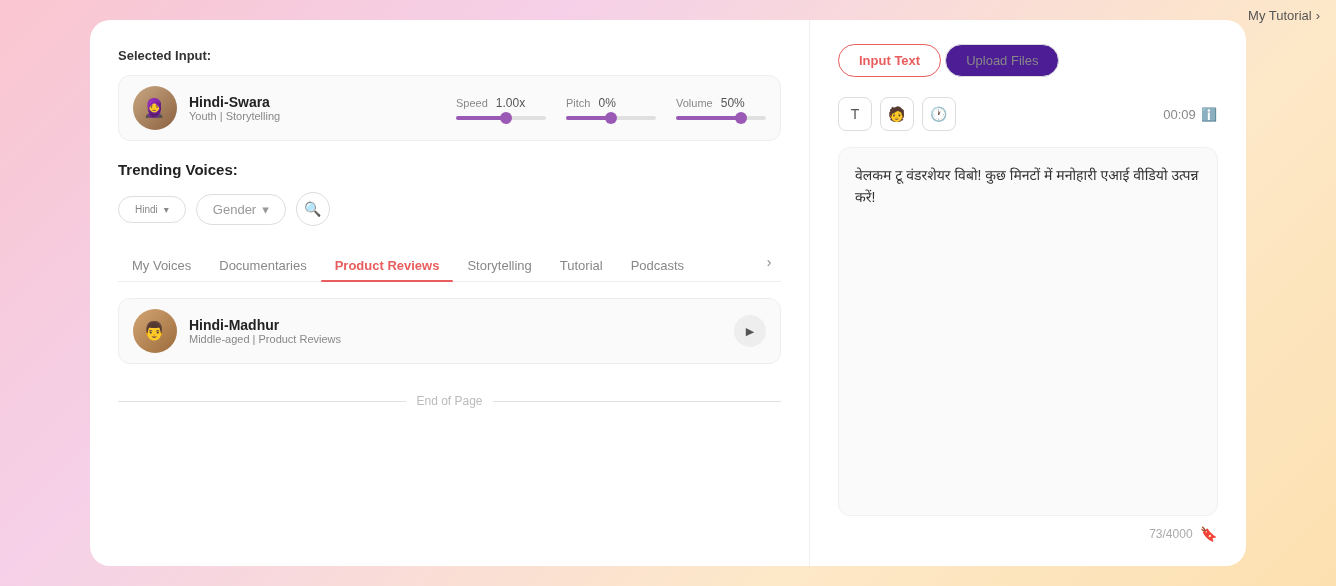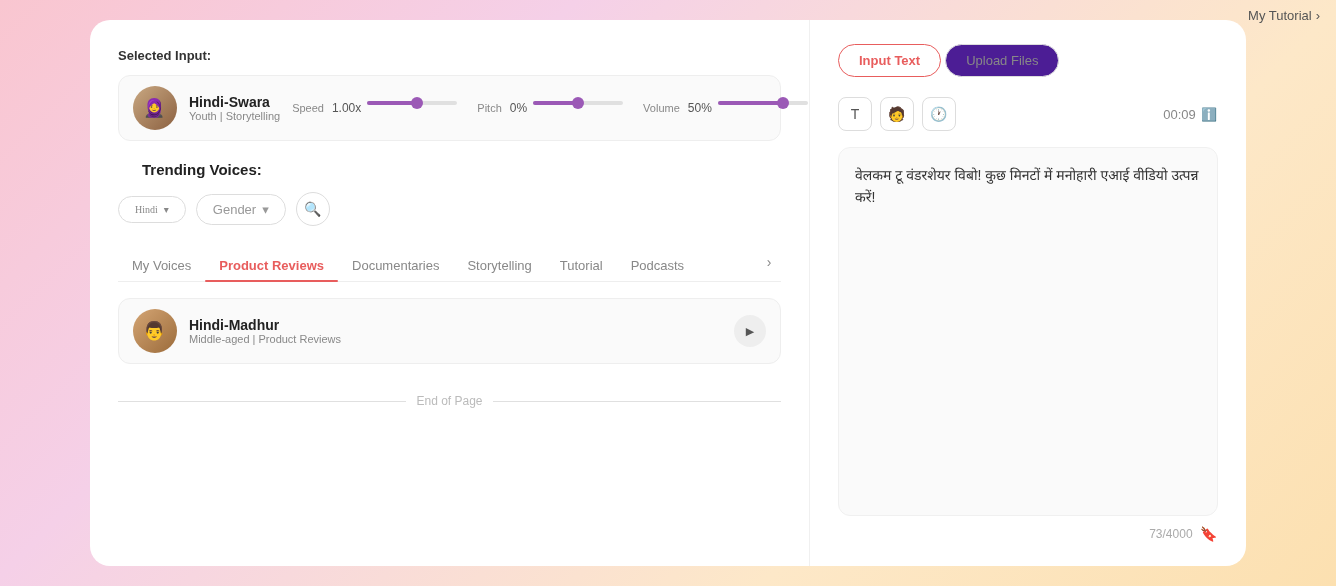--- a/index.html
+++ b/index.html
@@ -81,21 +81,21 @@
     .voice-sub { font-size: 11px; color: #888; }
     .controls {
       display: flex;
       align-items: center;
       gap: 20px;
       flex: 1;
       justify-content: flex-end;
     }
     .control-item {
       display: flex;
-      flex-direction: row;
+      flex-direction: column;
       align-items: flex-start;
       gap: 6px;
     }
     .control-row {
       display: flex;
       align-items: center;
       gap: 8px;
     }
     .control-label { font-size: 11px; color: #888; }
     .control-value { font-size: 12px; color: #555; font-weight: 500; }
@@ -121,41 +121,40 @@
     }
     .thumb-speed { left: 55%; }
     .thumb-pitch { left: 50%; }
     .thumb-volume { left: 72%; }
 
     .trending-label {
       font-size: 15px;
       font-weight: 700;
       color: #222;
       margin-bottom: 14px;
-      margin-left: 24px;
     }
     .filter-row {
       display: flex;
       align-items: center;
       gap: 10px;
       margin-bottom: 16px;
     }
     .filter-select {
       border: 1px solid #ddd;
       border-radius: 20px;
       padding: 7px 16px;
       font-size: 13px;
       color: #333;
       background: #fff;
       display: flex;
       align-items: center;
       gap: 6px;
       cursor: pointer;
     }
-    .filter-select span { font-size: 10px; color: #888; font-family: Liberation Serif, serif; }
+    .filter-select span { font-size: 10px; color: #888; }
     .gender-select {
       border: 1px solid #ddd;
       border-radius: 20px;
       padding: 7px 16px;
       font-size: 13px;
       color: #999;
       background: #fff;
       display: flex;
       align-items: center;
       gap: 6px;
@@ -454,25 +453,25 @@
       </div>
       <div class="search-icon-btn">
         <span>🔍</span>
       </div>
     </div>
 
     <div class="tabs-row">
       <div class="tab-item">
         <span>My Voices</span>
       </div>
+      <div class="tab-item">
+        <span>Documentaries</span>
+      </div>
       <div class="tab-item active">
         <span>Product Reviews</span>
-      </div>
-      <div class="tab-item">
-        <span>Documentaries</span>
       </div>
       <div class="tab-item">
         <span>Storytelling</span>
       </div>
       <div class="tab-item">
         <span>Tutorial</span>
       </div>
       <div class="tab-item">
         <span>Podcasts</span>
       </div>

